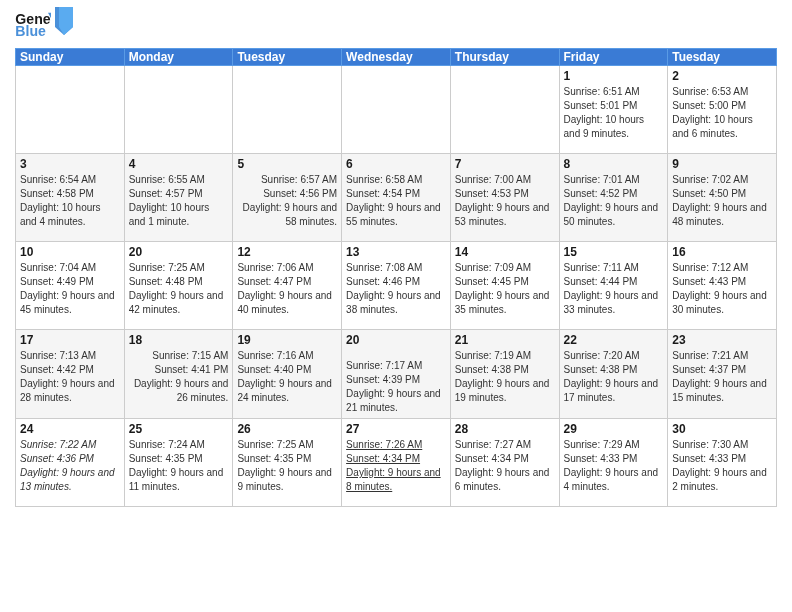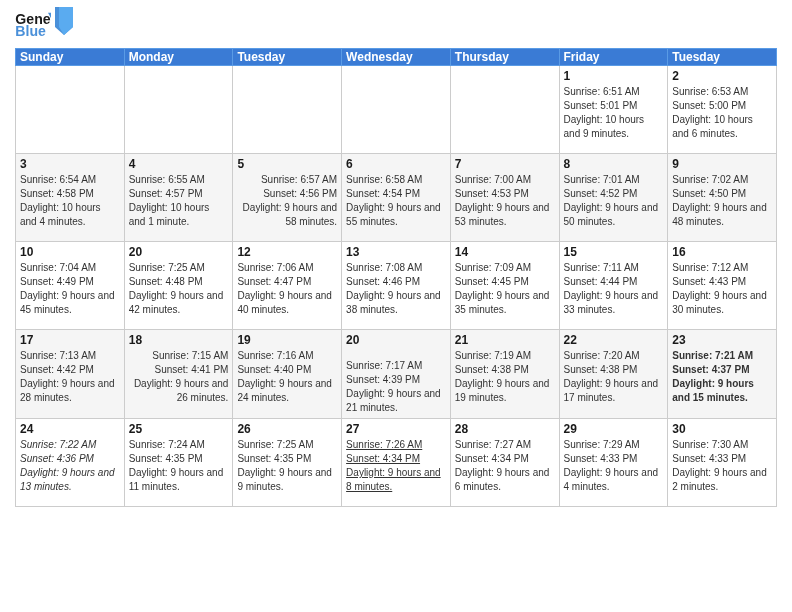--- a/index.html
+++ b/index.html
@@ -262,21 +262,21 @@
 Daylight: 9 hours and 19 minutes.</div>
           </td>
           <td>
             <span class="day-number">22</span>
             <div class="day-info" style="white-space: pre-line;">Sunrise: 7:20 AM
 Sunset: 4:38 PM
 Daylight: 9 hours and 17 minutes.</div>
           </td>
           <td>
             <span class="day-number">23</span>
-            <div class="day-info" style="white-space: pre-line; font-weight: bold;">Sunrise: 7:21 AM
+            <div class="day-info" style="white-space: pre-line;">Sunrise: 7:21 AM
 Sunset: 4:37 PM
 Daylight: 9 hours and 15 minutes.</div>
           </td>
         </tr>
         <tr>
           <td>
             <span class="day-number">24</span>
             <div class="day-info" style="white-space: pre-line; font-style: italic;">Sunrise: 7:22 AM
 Sunset: 4:36 PM
 Daylight: 9 hours and 13 minutes.</div>

